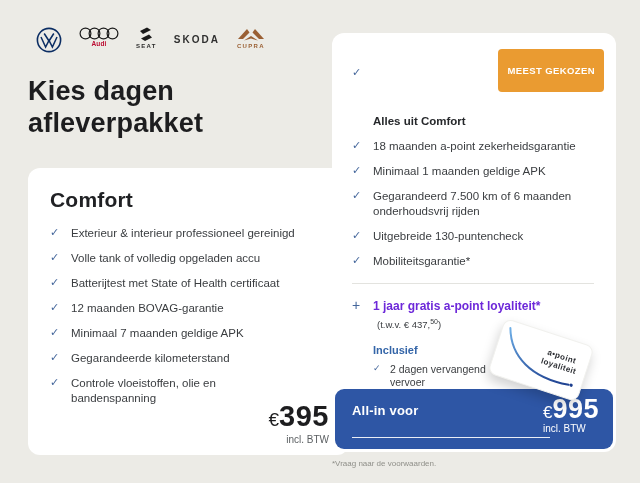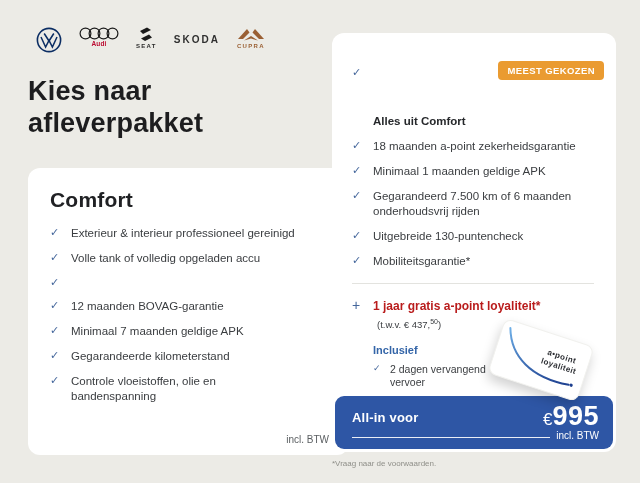--- a/index.html
+++ b/index.html
@@ -35,48 +35,48 @@
   li.feature .txt { max-width:228px; }
   .bold-item { font-weight:700; color:#26282b;margin-top:48px; }
   .chk { color:#44669B; font-size:11px; line-height:1.2; flex:0 0 12px; }
 
   .price-block { position:absolute; right:20px; bottom:10px; text-align:right; color:#1d1d1f; }
   .price-block .euro { font-size:19px; font-weight:400; }
   .price-block .amt  { font-size:29px; font-weight:700; letter-spacing:0.5px; }
   .price-block .vat  { font-size:10px; color:#5a5e61; margin-top:1px; }
 
   
-  .badge { position:absolute; top:28px; right:12px; background:#EA9B31; color:#fff; font-size:9.5px; font-weight:700; letter-spacing:0.4px; padding:4px 9px; border-radius:4px; }
+  .badge { position:absolute; top:16px; right:12px; background:#EA9B31; color:#fff; font-size:9.5px; font-weight:700; letter-spacing:0.4px; padding:16px 9px; border-radius:4px; }
 
   .divider { border:none; border-top:1px solid #E3E3DF; margin:14px 4px 12px 0; }
 
   .loyalty-row { display:flex; gap:9px; align-items:baseline; }
   .plus { color:#44669B; font-size:14px; line-height:1; flex:0 0 12px; }
-  .loyalty-title { font-size:12px; font-weight:700; color:#b91c1c; }
+  .loyalty-title { font-size:12px; font-weight:700; color:#6d28d9; }
   .loyalty-note { font-size:9.5px; color:#3a3d40; margin-left:4px; white-space:nowrap; }
   .loyalty-note sup { font-size:7px; }
 
   .inclusief { margin:12px 0 0 21px; font-size:11px; font-weight:700; color:#3465A8; }
   ul.sub-features { list-style:none; margin:7px 0 0 21px; padding:0; display:flex; flex-direction:column; gap:6px; width:150px; }
   li.sub-feature { display:flex; gap:7px; font-size:10.5px; line-height:1.25; color:#3a3d40; }
   li.sub-feature .chk { font-size:9px; flex:0 0 10px; }
 
   
   .mini-card-wrap { position:absolute; left:156px; top:286px; width:106px; height:86px; z-index:2; }
   .mini-card { position:absolute; left:6px; top:12px; width:92px; height:56px; background:#fff; border-radius:8px;
                transform:rotate(18deg);
                box-shadow:0 6px 12px rgba(0,0,0,0.18); border:1px solid #f1f1ee; }
   .mini-card svg { position:absolute; left:0; top:0; }
   .mini-card-text { position:absolute; right:9px; top:14px; font-size:8px; font-weight:700; color:#2c2e33; letter-spacing:0.4px; text-align:center; line-height:1.3; }
 
   
-  .blue-footer { position:absolute; left:3px; right:3px; bottom:3px; height:53px; background:#2E56A5; border-radius:9px; color:#fff; z-index:1; }
+  .blue-footer { position:absolute; left:3px; right:3px; bottom:3px; height:60px; background:#2E56A5; border-radius:9px; color:#fff; z-index:1; }
   .footer-label { position:absolute; left:17px; top:14px; font-size:13px; font-weight:700; letter-spacing:0.2px; }
   .footer-underline { position:absolute; left:17px; bottom:11px; width:198px; height:1px; background:rgba(255,255,255,0.9); }
-  .footer-price { position:absolute; right:14px; top:5px; text-align:right; }
+  .footer-price { position:absolute; right:14px; top:5px; }
   .footer-price .euro { font-size:17px; font-weight:400; }
   .footer-price .amt  { font-size:27px; font-weight:700; letter-spacing:0.5px; }
   .footer-price .vat  { font-size:10px; margin-top:-2px; }
 
   .disclaimer { position:absolute; left:332px; top:459px; width:284px; text-align:left; font-size:8px; color:#8f8f89; }
 </style>
 </head>
 <body>
 
 <div class="brand-row">
@@ -110,56 +110,58 @@
     <svg width="28" height="15" viewBox="0 0 28 15">
       <path d="M1,12 L10,2 L12.5,5.5 L6,12 Z" fill="#9a5f33"></path>
       <path d="M27,12 L18,2 L15.5,5.5 L22,12 Z" fill="#9a5f33"></path>
       <path d="M7,13.5 L14,9 L21,13.5 L14,11.6 Z" fill="#9a5f33"></path>
     </svg>
     <span class="brand-sub cupra-sub">CUPRA</span>
   </div>
 </div>
 
 <div class="main-title">
-  <div>Kies naar</div>
+  <div>Kies dagen</div>
   <div>afleverpakket</div>
 </div>
 
 <div class="card card-comfort">
   <h2 class="card-title">Comfort</h2>
   <ul class="features">
     <li class="feature">
         <span class="chk">✓</span>
         <span class="txt">Exterieur &amp; interieur professioneel gereinigd</span>
       </li>
     <li class="feature">
         <span class="chk">✓</span>
         <span class="txt">Volle tank of volledig opgeladen accu</span>
       </li>
     <li class="feature">
         <span class="chk">✓</span>
+        <span class="txt">Batterijtest met State of Health certificaat</span>
       </li>
     <li class="feature">
         <span class="chk">✓</span>
         <span class="txt">12 maanden BOVAG-garantie</span>
       </li>
     <li class="feature">
         <span class="chk">✓</span>
         <span class="txt">Minimaal 7 maanden geldige APK</span>
       </li>
     <li class="feature">
         <span class="chk">✓</span>
         <span class="txt">Gegarandeerde kilometerstand</span>
       </li>
     <li class="feature">
         <span class="chk">✓</span>
         <span class="txt">Controle vloeistoffen, olie en bandenspanning</span>
       </li>
   </ul>
   <div class="price-block">
+    <div><span class="euro">€</span><span class="amt">395</span></div>
     <div class="vat">incl. BTW</div>
   </div>
 </div>
 
 <div class="card card-zekerheid">
   <div class="badge">MEEST GEKOZEN</div>
   <ul class="features">
     <li class="feature">
         <span class="chk">✓</span>
         <span class="txt bold-item">Alles uit Comfort</span>

